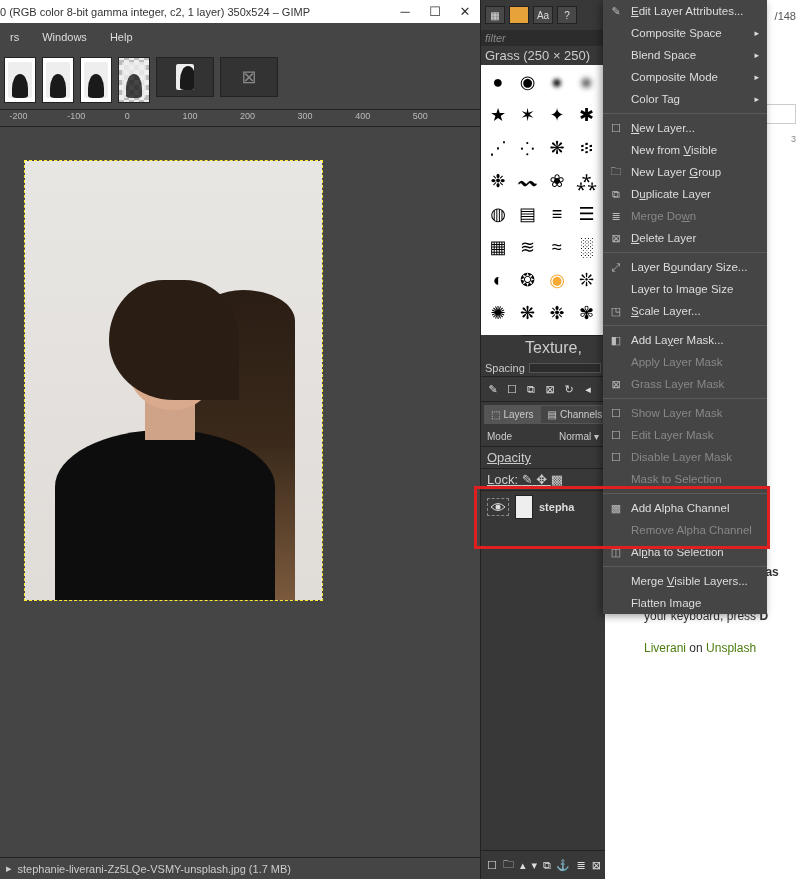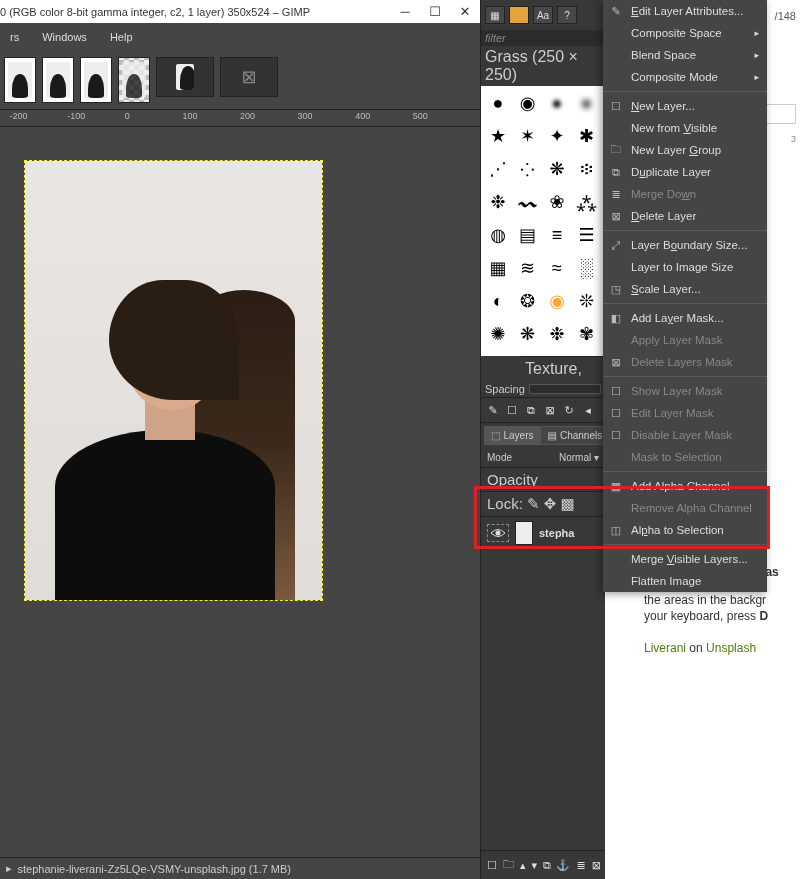--- a/index.html
+++ b/index.html
@@ -28,35 +28,35 @@
 .head { position:absolute; bottom:190px; left:70px; width:95px; height:115px; background:#d9ab8c; border-radius:50% 50% 48% 48% / 55% 55% 45% 45%; }
 .hair { position:absolute; bottom:0; left:110px; width:130px; height:310px; background:linear-gradient(180deg,#2a1d14 0%,#3b2a1b 50%,#7b5a3d 100%); border-radius:60% 40% 10% 20% / 30% 10% 0 0; }
 .hair2 { position:absolute; bottom:200px; left:54px; width:130px; height:120px; background:#2a1d14; border-radius:50% 50% 10% 60% / 60% 60% 0 60%; }
 .status-bar { background:#454545; color:#ccc; padding:4px 6px; font-size:11px; display:flex; align-items:center; gap:6px; border-top:1px solid #222;}
 
 .right-dock { width: 125px; background:#383838; display:flex; flex-direction:column; border-left:1px solid #222;}
 .dock-tabs { display:flex; gap:4px; padding:6px 4px; background:#383838;}
 .dock-tab { width:20px; height:18px; background:#484848; border:1px solid #222; display:flex; align-items:center; justify-content:center; color:#ddd; font-size:10px;}
 .dock-tab.active { background:#e8a23a; }
 .filter-bar { padding:2px 4px; font-style:italic; color:#888; font-size:11px; background:#2c2c2c;}
-.brush-info { padding:2px 4px; color:#ccc; font-size:16px; }
+.brush-info { padding:2px 4px; color:#ccc; font-size:13px; }
 .brush-grid { background:#fff; flex:0 0 auto; padding:4px; display:grid; grid-template-columns:repeat(4,1fr); gap:2px; height:270px; overflow:hidden;}
 .brush-cell { width:26px; height:26px; display:flex; align-items:center; justify-content:center; font-size:18px; color:#000;}
 .texture-row { padding:3px 4px; color:#ccc; font-size:16px; border-top:1px solid #222;margin-left:40px;}
 .spacing-row { padding:2px 4px; color:#ccc; font-size:11px; display:flex; align-items:center; gap:4px; border-bottom:1px solid #222;}
 .spacing-slider { flex:1; height:10px; background:#2c2c2c; border:1px solid #555;}
 .icon-row { display:flex; gap:3px; padding:4px; background:#383838; border-bottom:1px solid #222;}
 .icon-btn { width:16px; height:16px; display:flex; align-items:center; justify-content:center; color:#ddd; font-size:11px;}
 
 .layers-panel { flex:1; background:#383838; display:flex; flex-direction:column; position:relative;}
 .panel-tabs { display:flex; gap:0; padding:3px;}
 .ptab { padding:3px 6px; color:#ccc; font-size:10px; border:1px solid #555; background:#454545; display:flex; align-items:center; gap:3px;}
 .ptab.active { background:#555;}
 .mode-row { padding:4px 6px; color:#ccc; font-size:10px; display:flex; justify-content:space-between; border-bottom:1px solid #222; align-items:center;}
-.opacity-row, .lock-row { padding:3px 6px; color:#ccc; font-size:15px; border-bottom:1px solid #222;}
+.opacity-row, .lock-row { padding:3px 6px; color:#ccc; font-size:13px; border-bottom:1px solid #222;text-decoration:underline;}
 .layer-row { display:flex; align-items:center; gap:6px; padding:4px 6px;}
 .eye { width:22px; height:18px; border:1px dashed #888; display:flex; align-items:center; justify-content:center; color:#ddd;}
 .lthumb { width:18px; height:24px; background:#eee; border:1px solid #222;}
 .bottom-icons { display:flex; gap:6px; padding:6px; background:#383838; border-top:1px solid #222; justify-content:space-around;}
 
 .context-menu { position:absolute; left:603px; top:0; width:164px; background:#454545; color:#ddd; font-size:11.5px; box-shadow:-2px 2px 8px rgba(0,0,0,0.4); z-index:10;}
 .cm-item { padding:5px 10px 5px 28px; display:flex; align-items:center; gap:6px; position:relative; white-space:nowrap;}
 .cm-item.disabled { color:#888;}
 .cm-sep { height:1px; background:#5a5a5a; margin:3px 0;}
 .cm-sub::after { content:'▸'; position:absolute; right:8px; font-size:9px;}
@@ -275,20 +275,21 @@
 </div>
 
 <div class="context-menu">
   <div class="cm-item">
       <span class="cm-icon">✎</span>
       <span><span class="und">E</span>dit Layer Attributes...</span>
     </div>
   <div class="cm-item cm-sub">Composite Space</div>
   <div class="cm-item cm-sub">Blend Space</div>
   <div class="cm-item cm-sub">Composite Mode</div>
+  <div class="cm-item cm-sub">Color Tag</div>
   <div class="cm-sep"></div>
   <div class="cm-item">
       <span class="cm-icon">☐</span>
       <span><span class="und">N</span>ew Layer...</span>
     </div>
   <div class="cm-item">
       <span>New from <span class="und">V</span>isible</span>
     </div>
   <div class="cm-item">
       <span class="cm-icon">🗀</span>
@@ -317,21 +318,21 @@
       <span><span class="und">S</span>cale Layer...</span>
     </div>
   <div class="cm-sep"></div>
   <div class="cm-item">
       <span class="cm-icon">◧</span>
       <span>Add La<span class="und">y</span>er Mask...</span>
     </div>
   <div class="cm-item disabled">Apply Layer Mask</div>
   <div class="cm-item disabled">
       <span class="cm-icon">⊠</span>
-      <span>Delete Layers Mask</span>
+      <span>Grass Layer Mask</span>
     </div>
   <div class="cm-sep"></div>
   <div class="cm-item disabled">
       <span class="cm-icon">☐</span>
       <span>Show Layer Mask</span>
     </div>
   <div class="cm-item disabled">
       <span class="cm-icon">☐</span>
       <span>Edit Layer Mask</span>
     </div>

